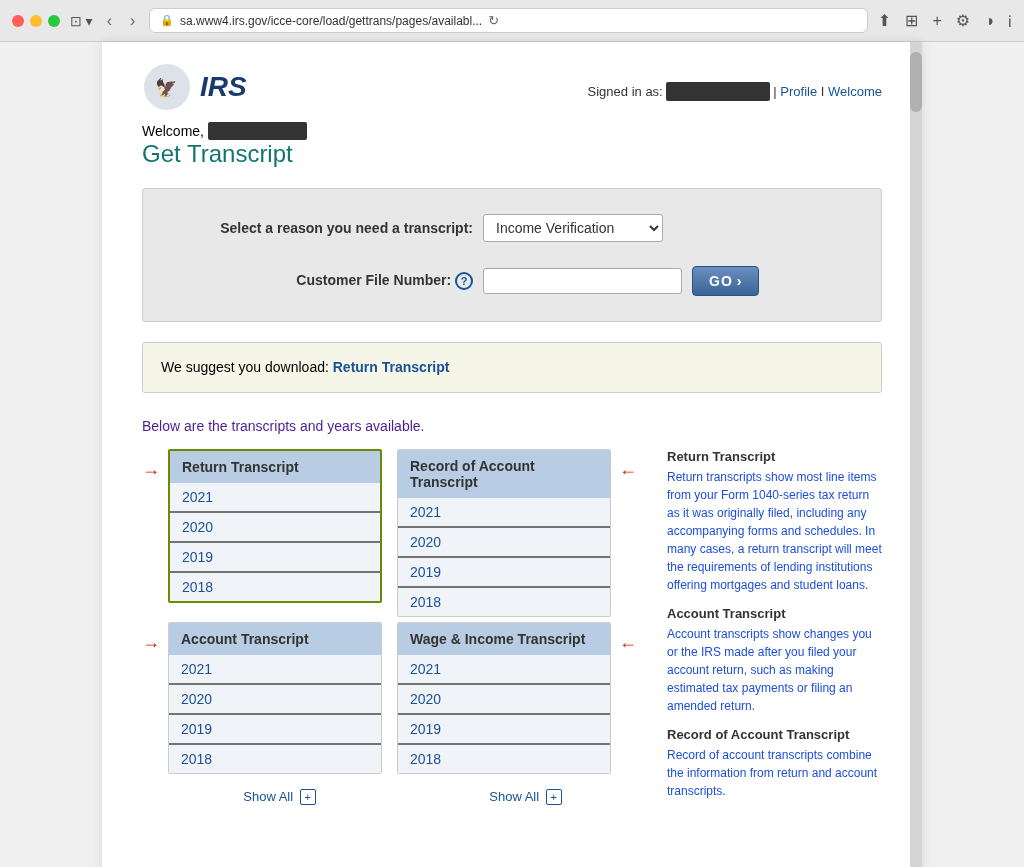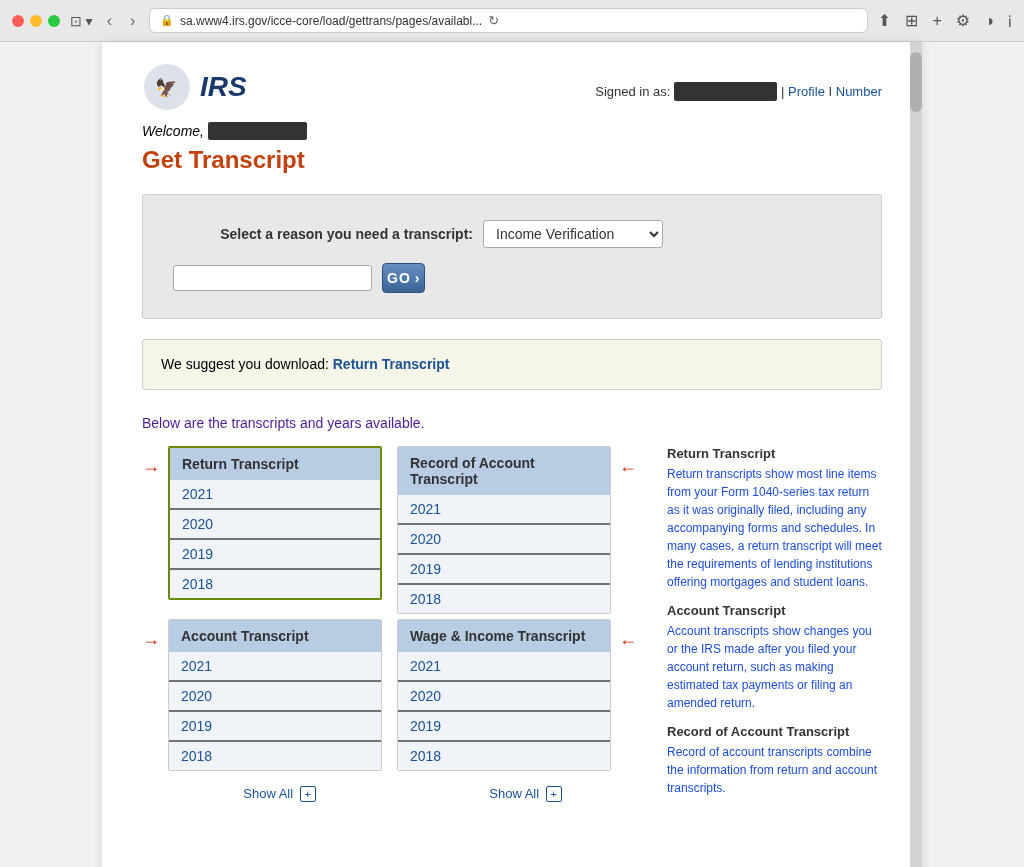--- a/index.html
+++ b/index.html
@@ -92,51 +92,50 @@
       display: inline-block;
       background: #333;
       color: #333;
       padding: 2px 30px;
       border-radius: 2px;
       font-size: 13px;
     }
 
     .welcome-text {
       font-size: 14px;
-      margin-bottom: 6px;
+      margin-bottom: 0;
       font-weight: normal;
-      font-style: italic;
     }
     .welcome-name {
       display: inline-block;
       background: #333;
       color: #333;
       padding: 1px 30px;
       border-radius: 2px;
     }
 
     .page-title {
       font-size: 24px;
-      font-weight: bold;
-      color: #c2410c;
+      font-weight: normal;
+      color: #0f766e;
       margin-bottom: 20px;
       border-bottom: none;
     }
 
     .transcript-form {
       background: #e8e8e8;
       border: 1px solid #ccc;
       padding: 25px 30px;
       margin-bottom: 20px;
       border-radius: 3px;
     }
     .form-row {
       display: flex;
       align-items: center;
-      margin-bottom: 15px;
+      margin-bottom: 24px;
       gap: 10px;
     }
     .form-row:last-child { margin-bottom: 0; }
     .form-label {
       font-weight: bold;
       font-size: 14px;
       color: #333;
       min-width: 300px;
       text-align: right;
     }
@@ -168,21 +167,21 @@
       font-size: 14px;
       border: 1px solid #aaa;
       border-radius: 3px;
       min-width: 150px;
     }
     .go-btn {
       background: linear-gradient(to bottom, #6a8fbf, #3a6496);
       color: white;
       border: 1px solid #2a5080;
       border-radius: 4px;
-      padding: 6px 4px;
+      padding: 6px 16px;
       font-size: 14px;
       font-weight: bold;
       cursor: pointer;
       display: inline-flex;
       align-items: center;
       gap: 4px;
       letter-spacing: 1px;
     }
 
     .suggestion-box {
@@ -373,40 +372,44 @@
           <text x="25" y="32" text-anchor="middle" font-size="18" fill="#1a3a6b" font-weight="bold">🦅</text>
         </svg>
         <span class="irs-text">IRS</span>
       </div>
       <div class="header-right">
         <span>Signed in as:</span>
         <span class="username-block">&nbsp;&nbsp;&nbsp;&nbsp;&nbsp;&nbsp;&nbsp;&nbsp;&nbsp;&nbsp;&nbsp;&nbsp;</span>
         <span> | </span>
         <a href="#">Profile</a>
         <span> I </span>
-        <a href="#">Number</a>
+        <a href="#">Welcome</a>
       </div>
     </div>
 
     <div class="welcome-text">
       <span>Welcome,</span>
       <span class="welcome-name">&nbsp;&nbsp;&nbsp;&nbsp;&nbsp;&nbsp;&nbsp;&nbsp;&nbsp;&nbsp;</span>
     </div>
 
     <h1 class="page-title">Get Transcript</h1>
 
     <div class="transcript-form">
       <div class="form-row">
         <label class="form-label">Select a reason you need a transcript:</label>
         <select class="reason-select">
           <option>Income Verification</option>
           <option>Other</option>
         </select>
       </div>
       <div class="form-row">
+        <label class="form-label">
+          <span>Customer File Number:</span>
+          <span class="help-icon">?</span>
+        </label>
         <input type="text" class="file-number-input" style="">
         <button class="go-btn">
           <span>GO</span>
           <span>›</span>
         </button>
       </div>
     </div>
 
     <div class="suggestion-box">
       <div>

